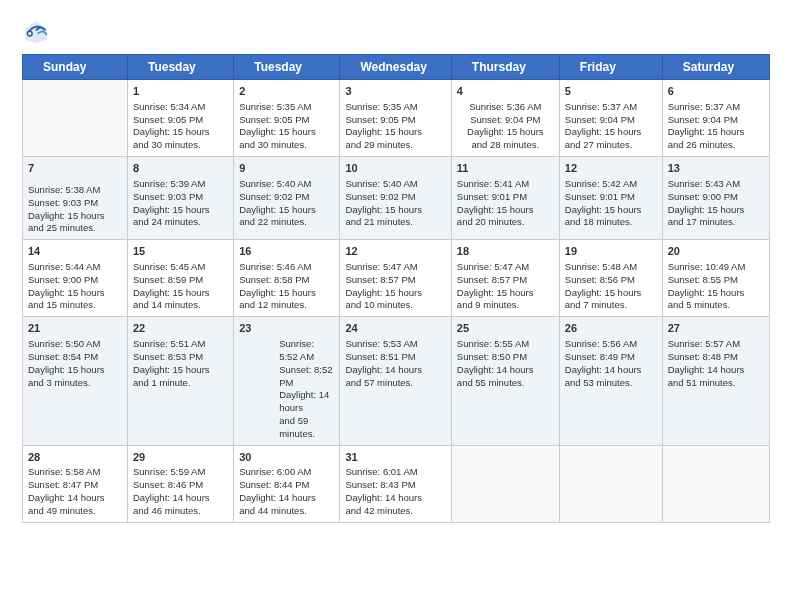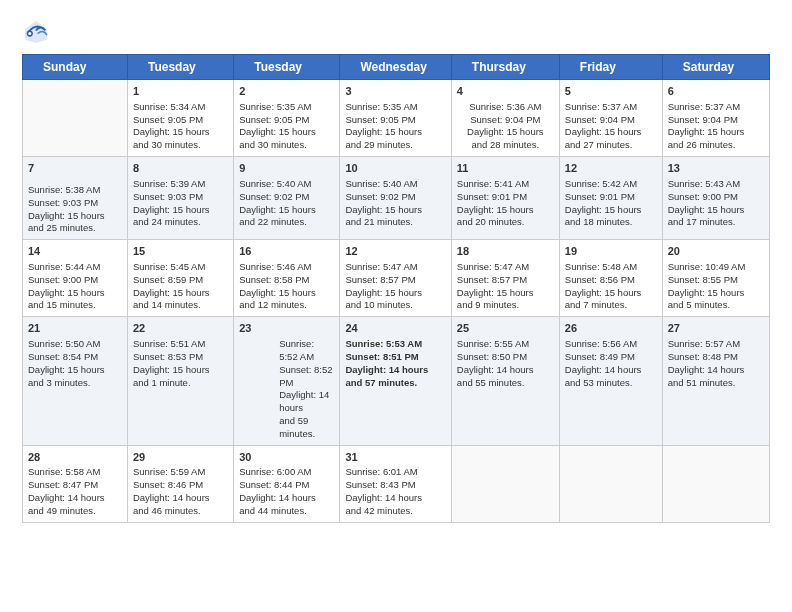--- a/index.html
+++ b/index.html
@@ -300,21 +300,21 @@
           </td>
           <td>
             <span class="day-num">23</span>
             <div class="day-info" style="white-space: pre-line; margin-left: 40px;">Sunrise: 5:52 AM
 Sunset: 8:52 PM
 Daylight: 14 hours
 and 59 minutes.</div>
           </td>
           <td>
             <span class="day-num">24</span>
-            <div class="day-info" style="white-space: pre-line; font-weight: bold;">Sunrise: 5:53 AM
+            <div class="day-info" style="white-space: pre-line;">Sunrise: 5:53 AM
 Sunset: 8:51 PM
 Daylight: 14 hours
 and 57 minutes.</div>
           </td>
           <td>
             <span class="day-num">25</span>
             <div class="day-info" style="white-space: pre-line;">Sunrise: 5:55 AM
 Sunset: 8:50 PM
 Daylight: 14 hours
 and 55 minutes.</div>

